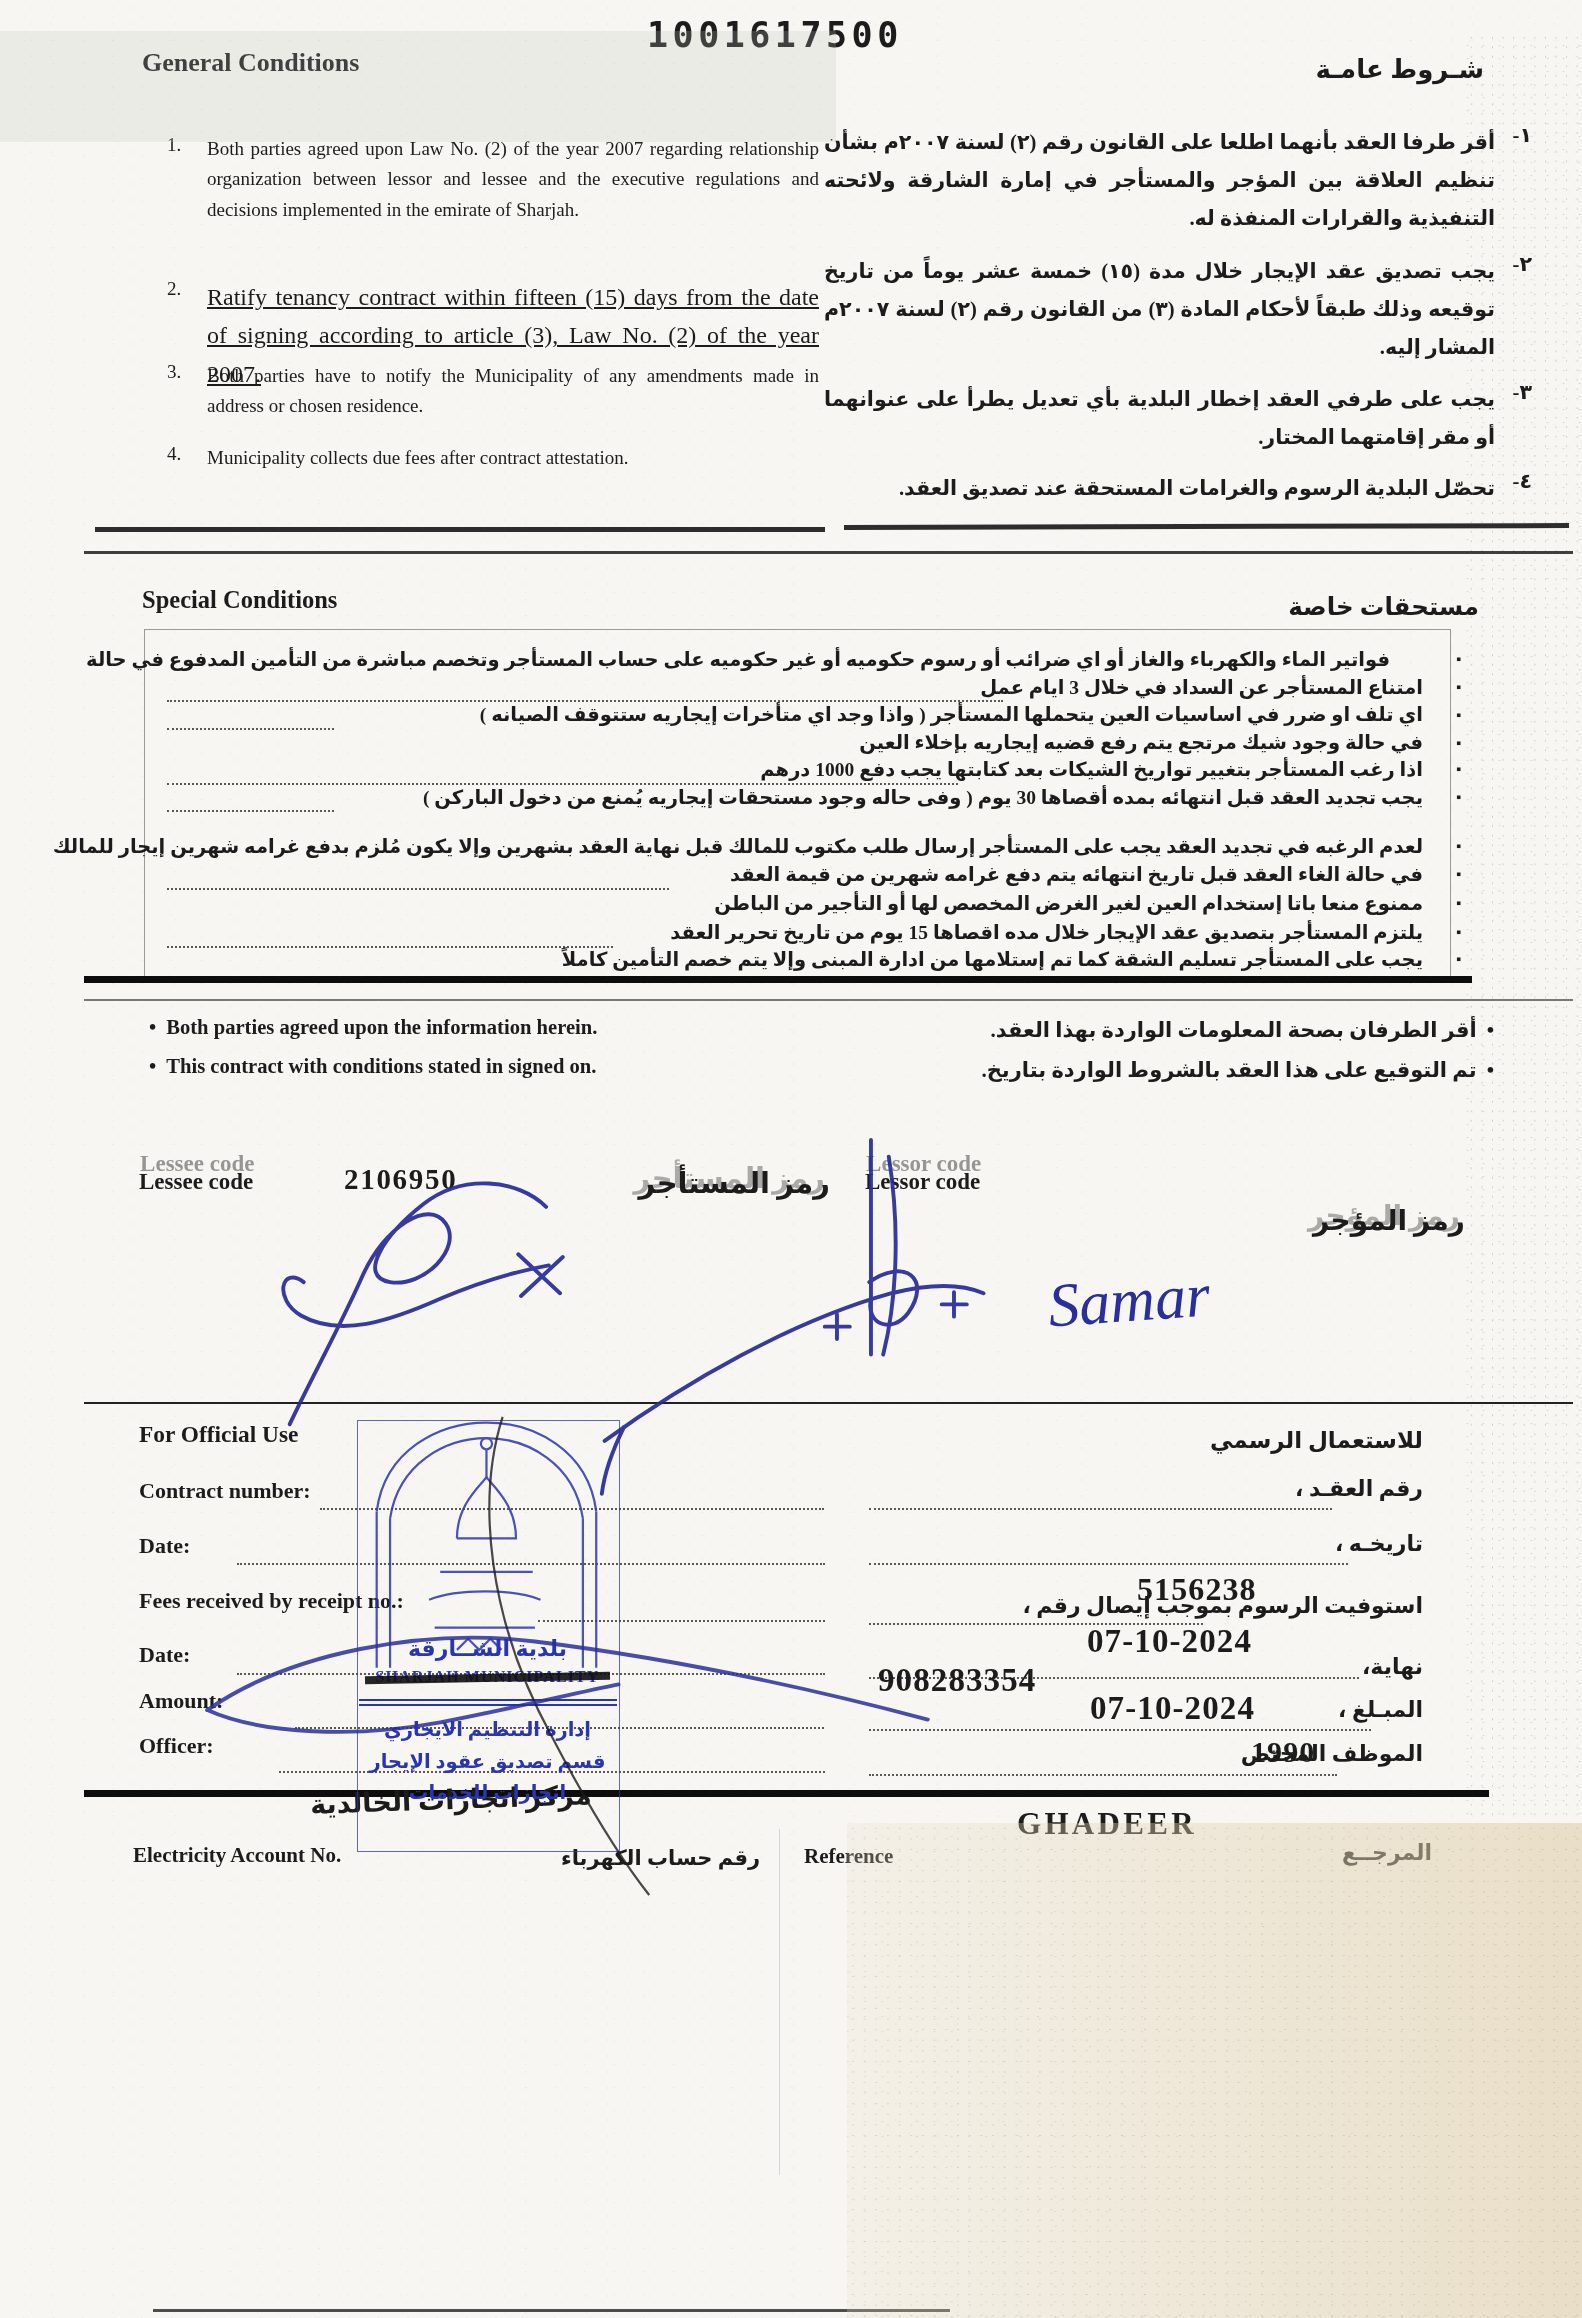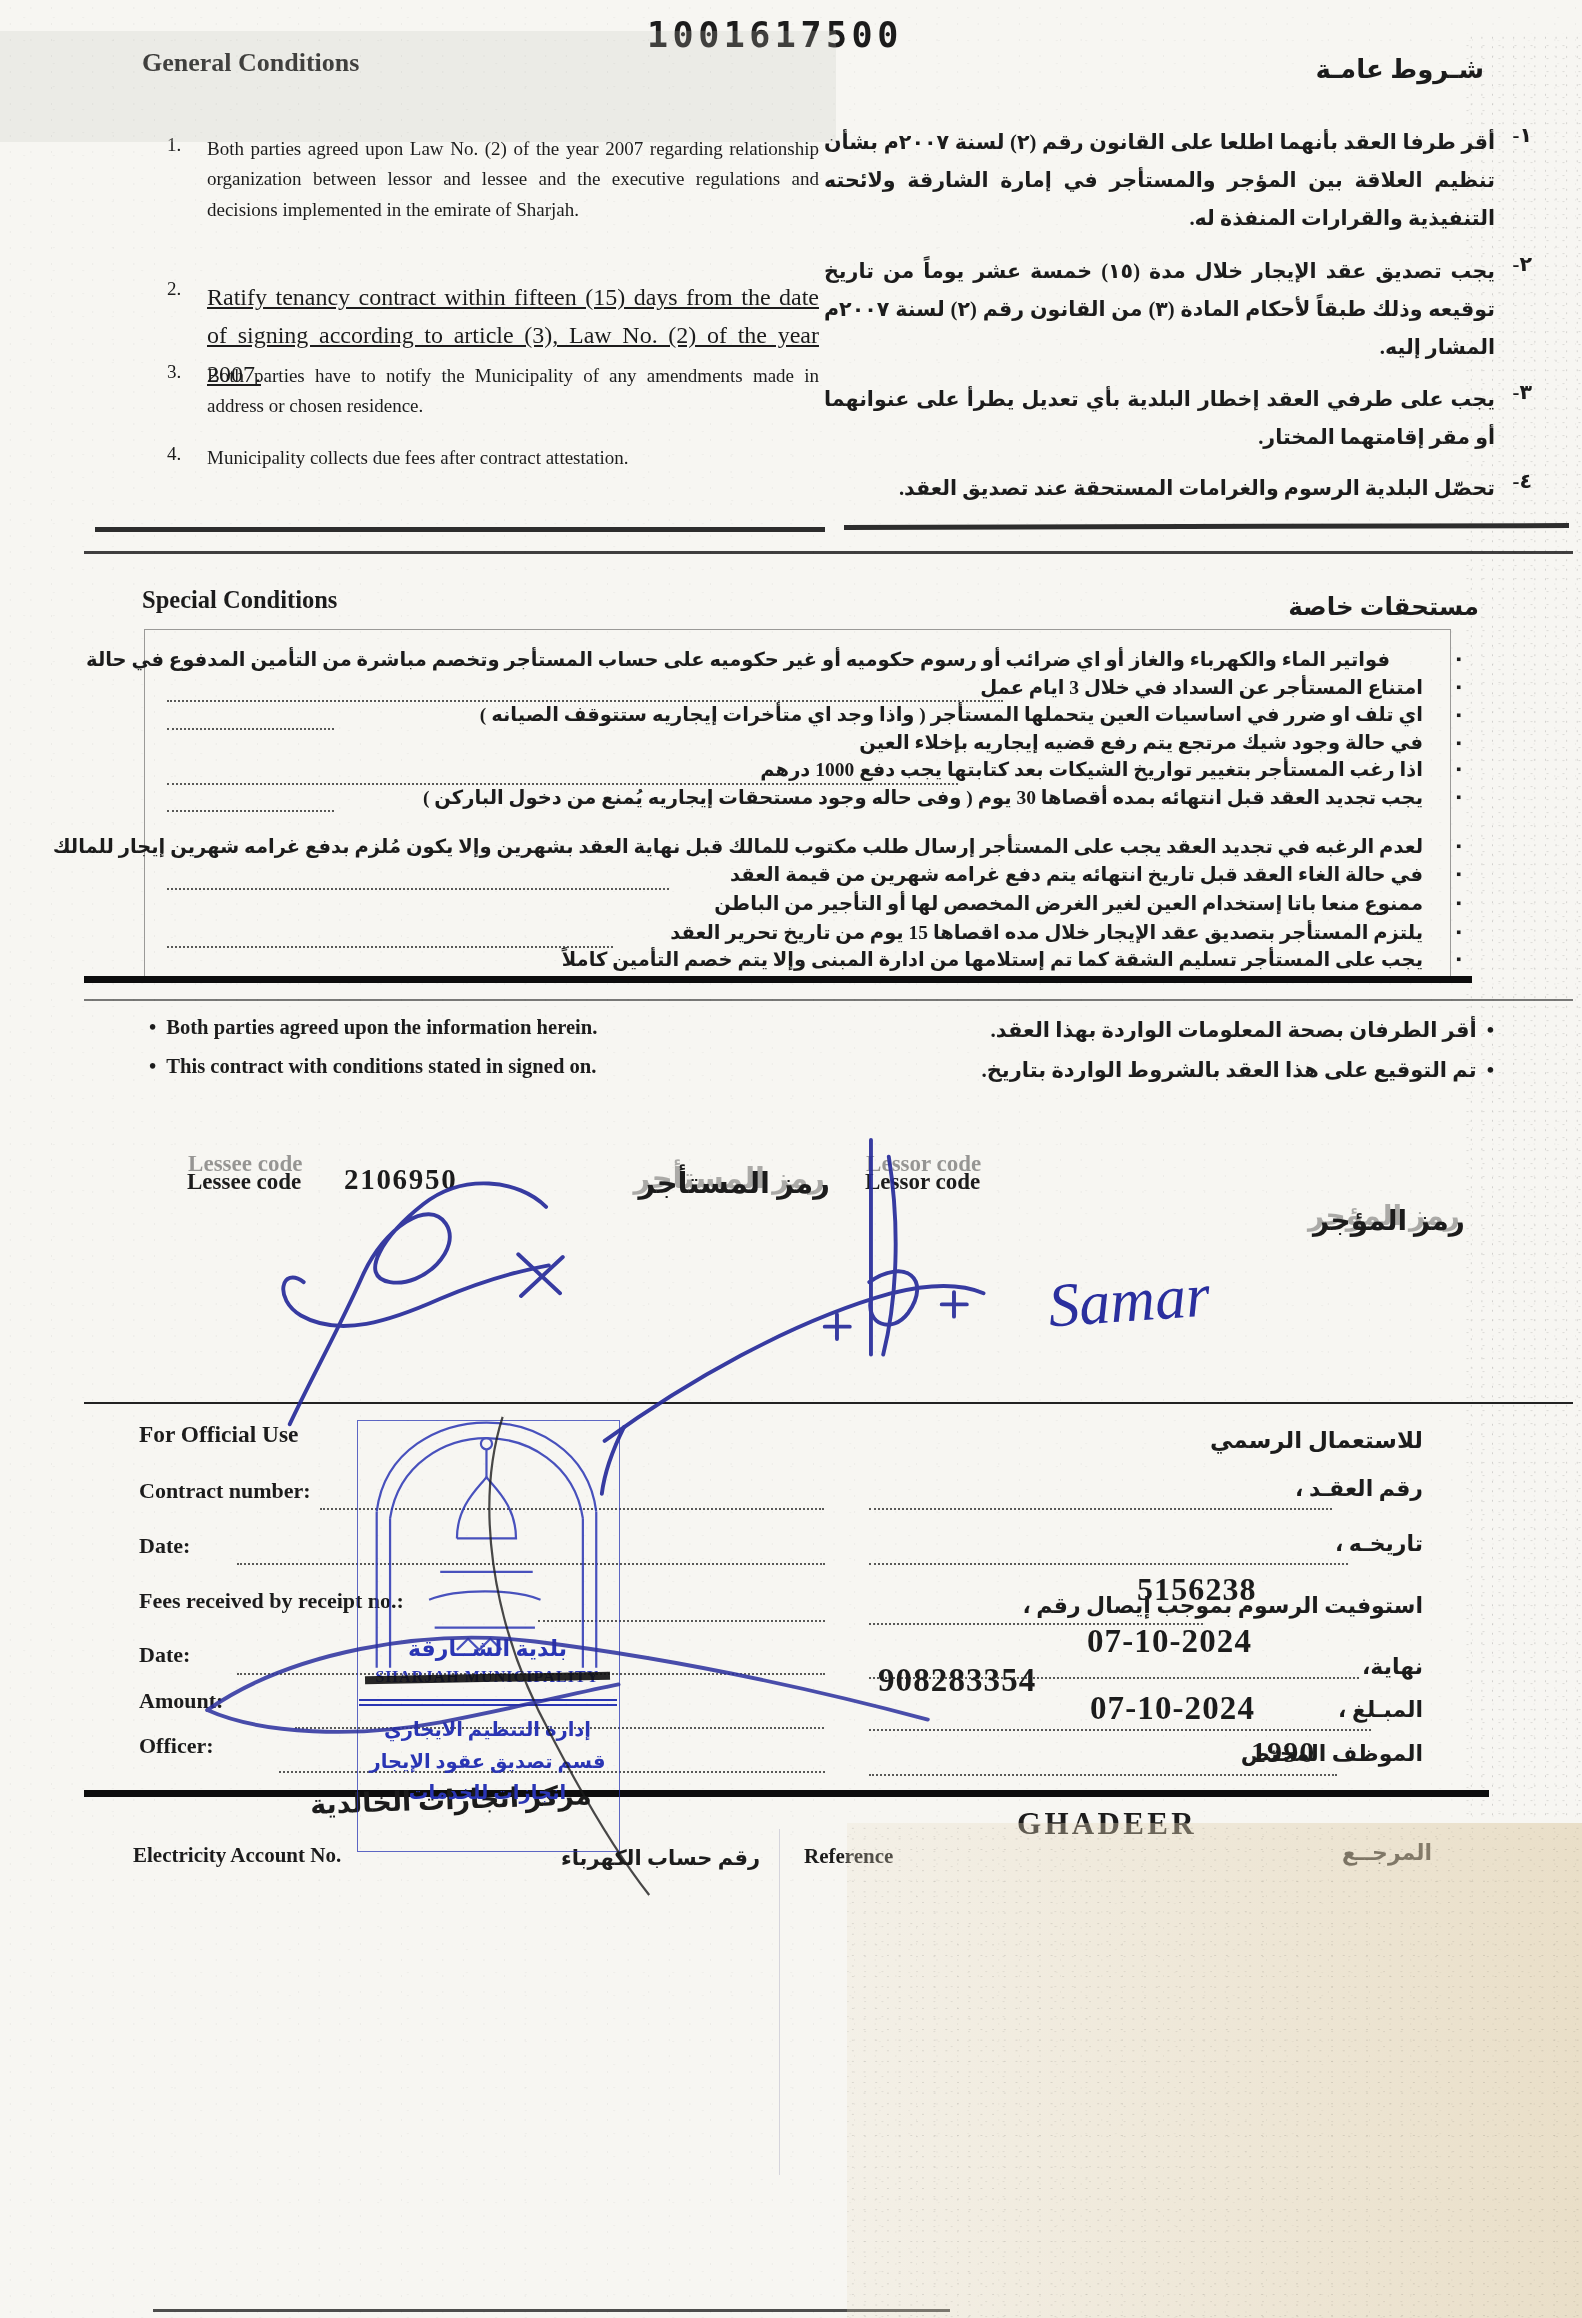--- a/index.html
+++ b/index.html
@@ -116,21 +116,21 @@
   <div class="abs b" style="left:149px;top:1055px;font-size:20.6px;white-space:nowrap;">
     <span style="margin-right:10px;">•</span><span>This contract with conditions stated in signed on.</span>
   </div>
   <div class="abs b ar" style="right:88px;top:1018px;font-size:21px;white-space:nowrap;">
     <span style="margin-left:10px;">•</span><span>أقر الطرفان بصحة المعلومات الواردة بهذا العقد.</span>
   </div>
   <div class="abs b ar" style="right:88px;top:1058px;font-size:21px;white-space:nowrap;">
     <span style="margin-left:10px;">•</span><span>تم التوقيع على هذا العقد بالشروط الواردة بتاريخ.</span>
   </div>
 
-  <div class="abs b ghost" style="left:139px;top:1169px;font-size:23px;margin-left:48px;">Lessee code</div>
+  <div class="abs b ghost" style="left:139px;top:1169px;font-size:23px;">Lessee code</div>
   <div class="abs b" style="left:344px;top:1163px;font-size:29px;letter-spacing:1.7px;">2106950</div>
   <div class="abs b ar ghost2" style="left:635px;top:1166px;width:195px;font-size:29px;">رمز المستأجر</div>
   <div class="abs b ghost" style="left:865px;top:1169px;font-size:23px;">Lessor code</div>
   <div class="abs b ar ghost2" style="right:117px;top:1204px;font-size:28px;">رمز المؤجر</div>
 
   <div class="abs" style="left:1048px;top:1265px;font-size:62px;font-style:italic;color:#2a2f9e;transform:rotate(-4deg);font-family:'Liberation Serif',serif;">Samar</div>
 
   <div class="abs" style="left:84px;top:1402px;width:1489px;height:2.2px;background:#222;"></div>
   <div class="abs b" style="left:139px;top:1421px;font-size:23.4px;">For Official Use</div>
   <div class="abs b ar" style="right:159px;top:1427px;font-size:23px;">للاستعمال الرسمي</div>

